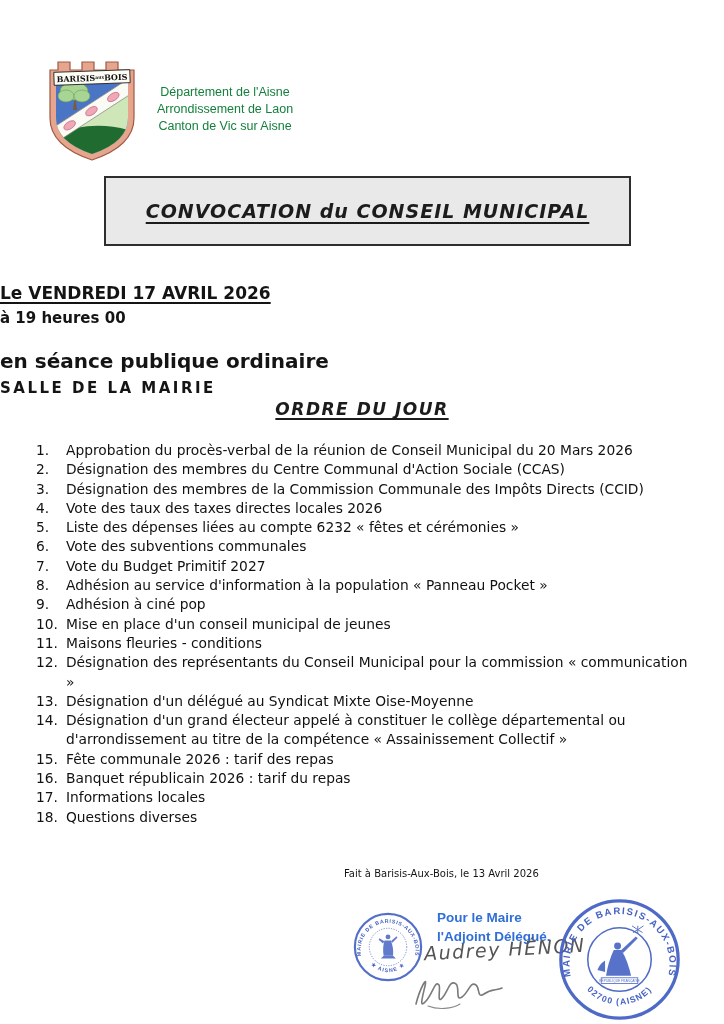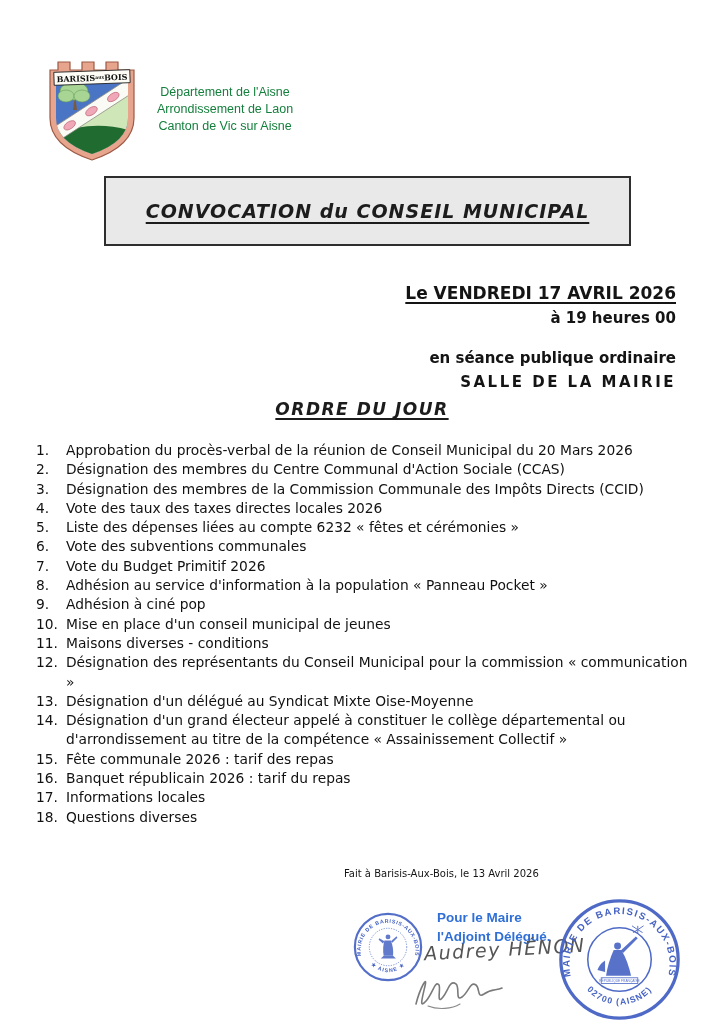--- a/index.html
+++ b/index.html
@@ -36,29 +36,29 @@
   .title-box .title{
     font-size:19px;font-weight:bold;font-style:italic;
     letter-spacing:1px;
     text-decoration:underline;
     text-underline-offset:4px;
     text-decoration-thickness:2px;
   }
   
   .meeting{
     position:absolute;left:0;top:283px;width:676px;
-    text-align:right;font-weight:bold;color:#141414;
+    text-align:left;font-weight:bold;color:#141414;
   }
   .meeting .date{
     font-size:17px;
     text-decoration:underline;text-underline-offset:3px;text-decoration-thickness:1.5px;
     margin-bottom:6px;
   }
   .meeting .time{font-size:15px;margin-bottom:22px;}
-  .meeting .session{font-size:15px;margin-bottom:6px;}
+  .meeting .session{font-size:20px;margin-bottom:6px;}
   .meeting .place{font-size:15px;letter-spacing:2.5px;}
   
   .agenda-heading{
     position:absolute;left:0;top:399px;width:724px;text-align:center;
     font-size:17px;font-weight:bold;font-style:italic;letter-spacing:1.5px;
     text-decoration:underline;text-underline-offset:3px;text-decoration-thickness:1.5px;
   }
   .agenda{
     position:absolute;left:36px;top:441px;width:658px;
     font-size:13.8px;line-height:19.3px;color:#111;
@@ -168,37 +168,37 @@
     <li>
         <span class="num">5.</span>
         <span>Liste des dépenses liées au compte 6232 « fêtes et cérémonies »</span>
       </li>
     <li>
         <span class="num">6.</span>
         <span>Vote des subventions communales</span>
       </li>
     <li>
         <span class="num">7.</span>
-        <span>Vote du Budget Primitif 2026</span>
+        <span>Vote du Budget Primitif 2027</span>
       </li>
     <li>
         <span class="num">8.</span>
         <span>Adhésion au service d'information à la population « Panneau Pocket »</span>
       </li>
     <li>
         <span class="num">9.</span>
         <span>Adhésion à ciné pop</span>
       </li>
     <li>
         <span class="num">10.</span>
         <span>Mise en place d'un conseil municipal de jeunes</span>
       </li>
     <li>
         <span class="num">11.</span>
-        <span>Maisons diverses - conditions</span>
+        <span>Maisons fleuries - conditions</span>
       </li>
     <li>
         <span class="num">12.</span>
         <span>Désignation des représentants du Conseil Municipal pour la commission « communication »</span>
       </li>
     <li>
         <span class="num">13.</span>
         <span>Désignation d'un délégué au Syndicat Mixte Oise-Moyenne</span>
       </li>
     <li>

